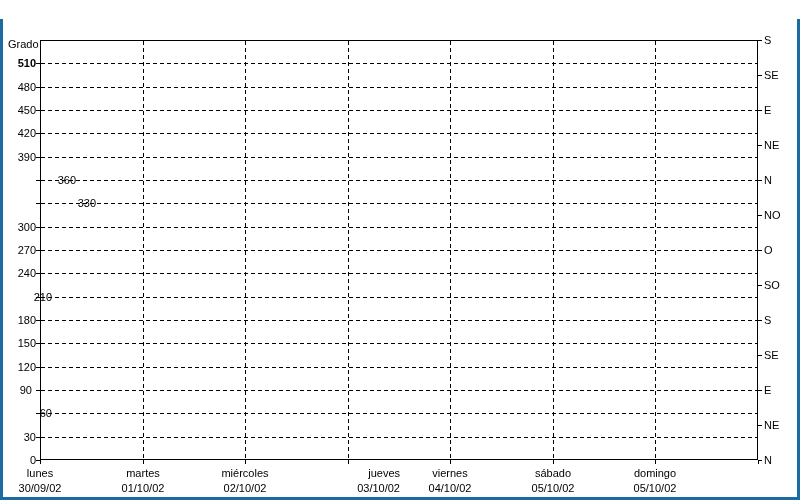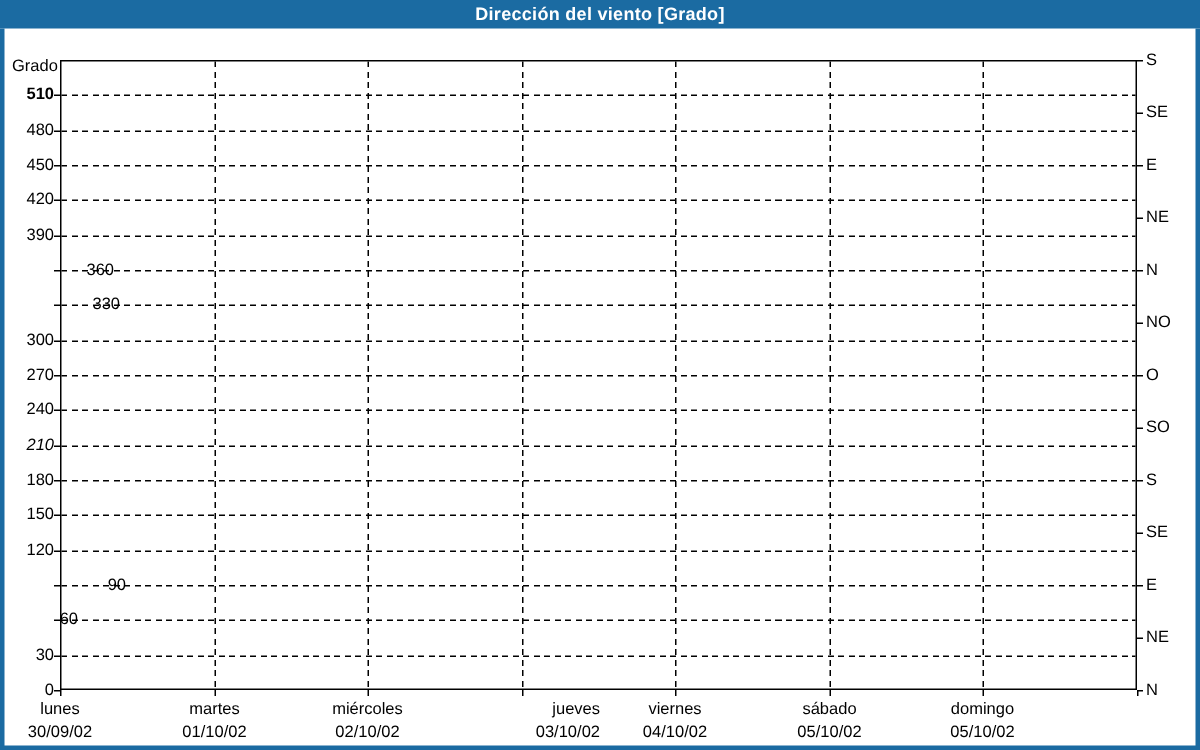--- a/index.html
+++ b/index.html
@@ -57,23 +57,20 @@
   .axisname{
     position:absolute;
     font-size:11px;color:#000000;
     height:12px;line-height:12px;
   }
 </style>
 </head>
 <body>
 
 <div class="window">
-  <div class="titlebar" style="background: rgb(27, 107, 162); color: rgb(255, 255, 255);">
-    <span>Dirección del viento [Grado]</span>
-  </div>
   <div class="frame left" style="background: rgb(27, 107, 162);"></div>
   <div class="frame right" style="background: rgb(27, 107, 162);"></div>
   <div class="frame bottom" style="background: rgb(27, 107, 162);"></div>
 
   <div class="axisname" style="left:8px;top:38px;">Grado</div>
 
   <div class="plot" style="left:40px;top:40px;width:718px;height:420px;"></div>
 
   <div id="gridlayer">
       <div class="hgrid" style="left: 41px; top: 437px; width: 716px;"></div>
@@ -138,29 +135,29 @@
       <div class="tick" style="left: 348px; top: 460px; width: 1px; height: 4px;"></div>
       <div class="tick" style="left: 450px; top: 460px; width: 1px; height: 4px;"></div>
       <div class="tick" style="left: 553px; top: 460px; width: 1px; height: 4px;"></div>
       <div class="tick" style="left: 655px; top: 460px; width: 1px; height: 4px;"></div>
       <div class="tick" style="left: 758px; top: 460px; width: 1px; height: 4px;"></div>
     </div>
   <div id="labellayer">
       <div class="lab yleft" style="left: 4px; top: 454px;">0</div>
       <div class="lab yleft" style="left: 4px; top: 431px;">30</div>
       <div class="lab yleft" style="left: 20px; top: 407px;">60</div>
-      <div class="lab yleft" style="left: 20px; top: 384px; padding-left: 32px;">90</div>
+      <div class="lab yleft" style="left: 0; top: 384px;">90</div>
       <div class="lab yleft" style="left: 4px; top: 361px;">120</div>
       <div class="lab yleft" style="left: 4px; top: 337px;">150</div>
       <div class="lab yleft" style="left: 4px; top: 314px;">180</div>
-      <div class="lab yleft" style="left: 4px; top: 291px; font-style: italic;">210</div>
+      <div class="lab yleft" style="left: 20px; top: 291px;">210</div>
       <div class="lab yleft" style="left: 4px; top: 267px;">240</div>
       <div class="lab yleft" style="left: 4px; top: 244px;">270</div>
       <div class="lab yleft" style="left: 4px; top: 221px;">300</div>
-      <div class="lab yleft" style="left: 4px; top: 197px; padding-left: 44px;">330</div>
+      <div class="lab yleft" style="left: 20px; top: 197px; padding-left: 44px;">330</div>
       <div class="lab yleft" style="left: 4px; top: 174px; margin-left: 40px;">360</div>
       <div class="lab yleft" style="left: 4px; top: 151px;">390</div>
       <div class="lab yleft" style="left: 4px; top: 127px;">420</div>
       <div class="lab yleft" style="left: 4px; top: 104px;">450</div>
       <div class="lab yleft" style="left: 4px; top: 81px;">480</div>
       <div class="lab yleft" style="left: 4px; top: 57px; font-weight: bold;">510</div>
       <div class="lab yright" style="left: 764px; top: 454px;">N</div>
       <div class="lab yright" style="left: 764px; top: 419px;">NE</div>
       <div class="lab yright" style="left: 764px; top: 384px;">E</div>
       <div class="lab yright" style="left: 764px; top: 349px;">SE</div>

